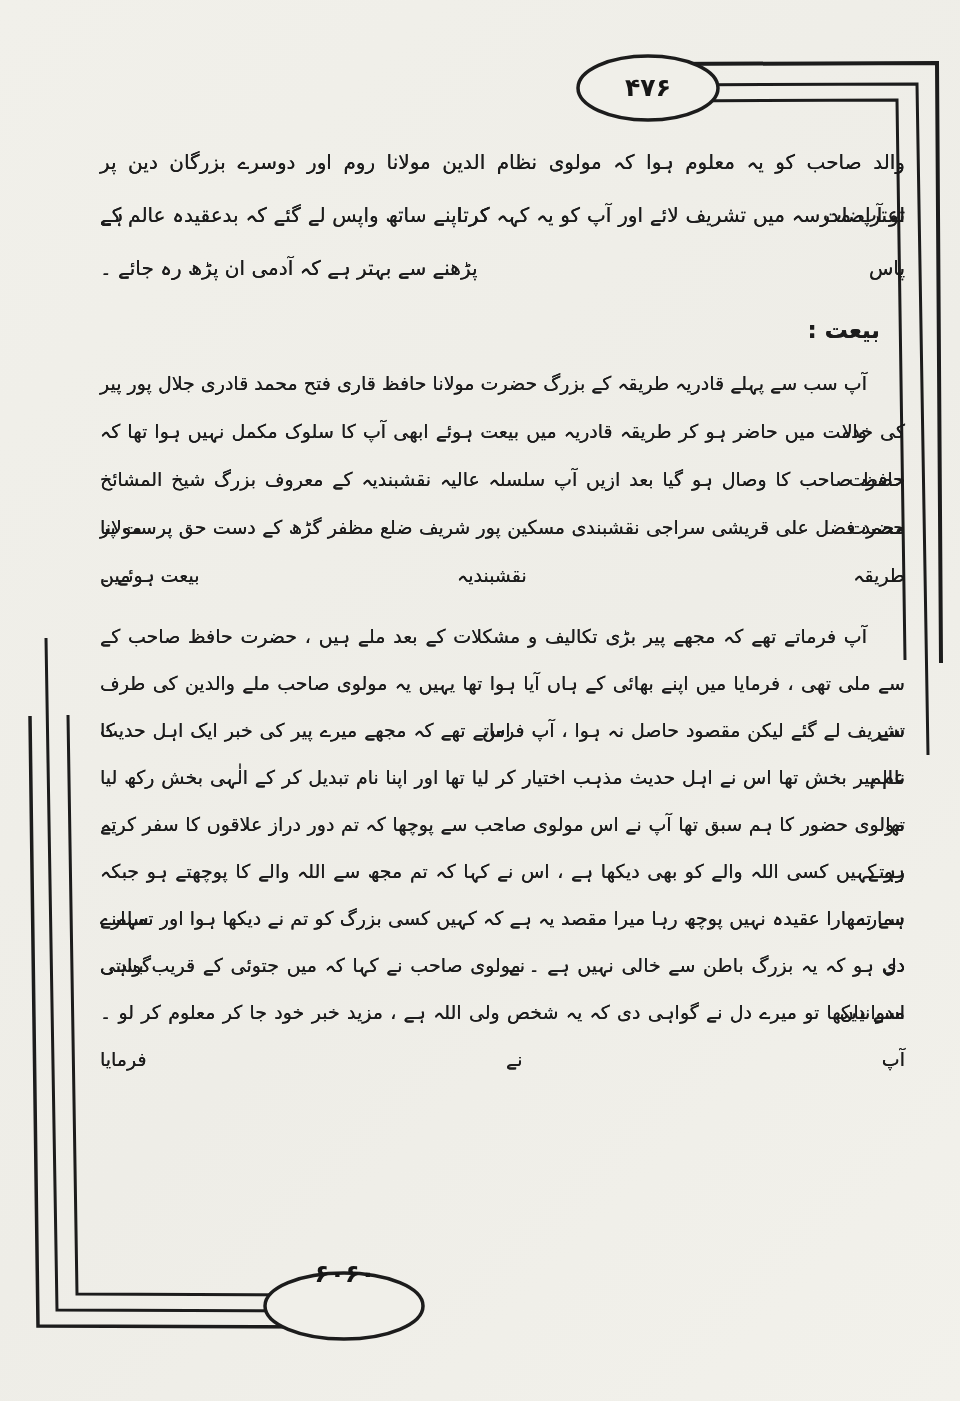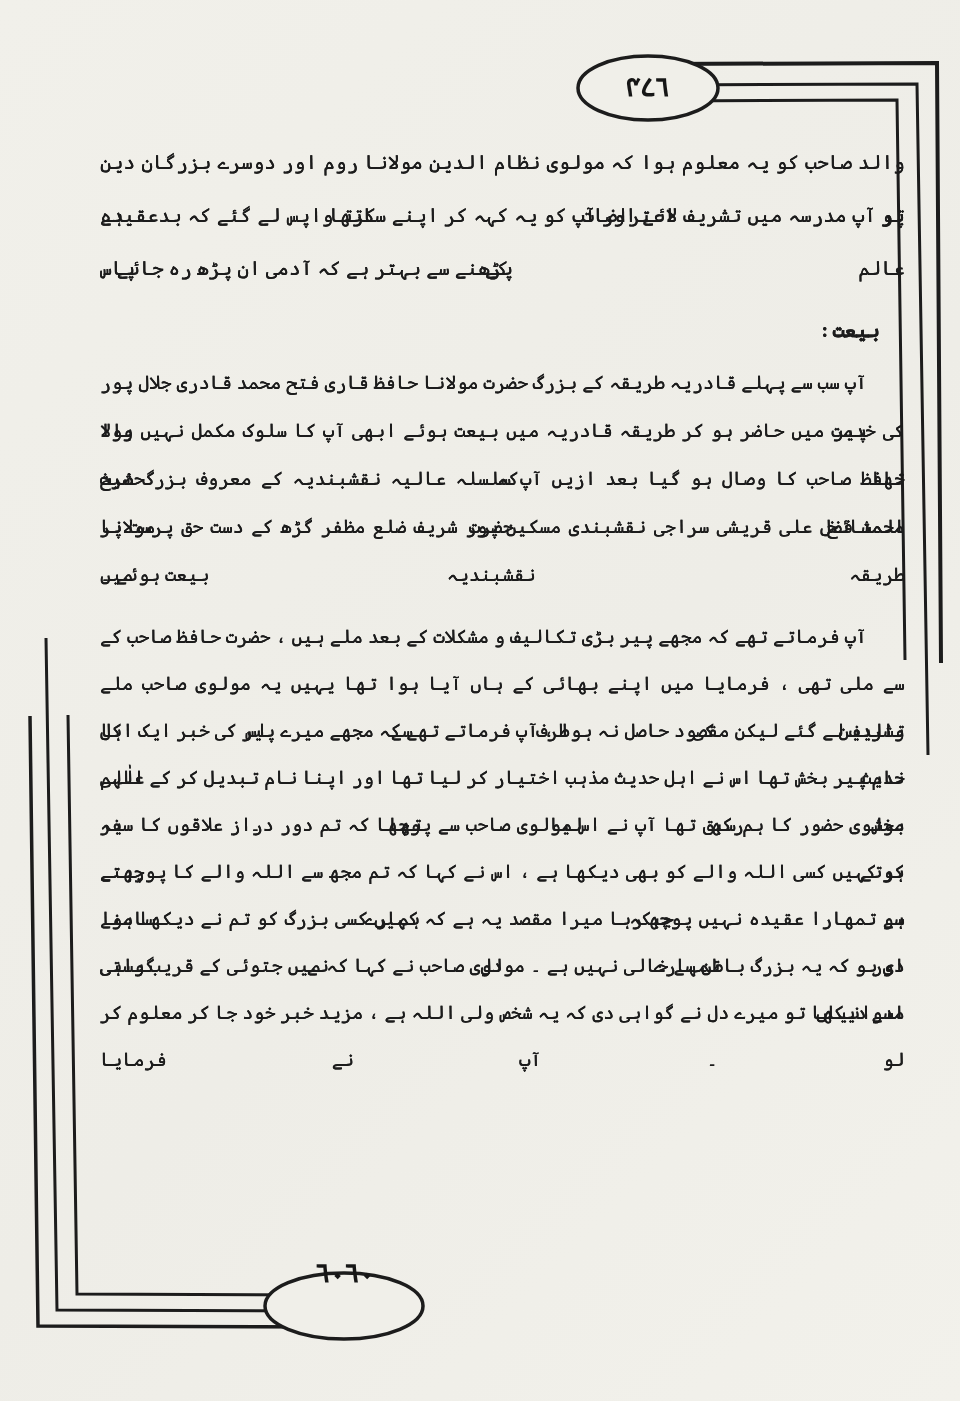--- a/index.html
+++ b/index.html
@@ -1,21 +1,21 @@
 <!DOCTYPE html>
 <html lang="ur"><head>
 <meta charset="utf-8">
 <style>
   html,body{margin:0;padding:0;}
   body{
     width:960px;height:1401px;position:relative;overflow:hidden;
     background:linear-gradient(135deg,#f1f0ea 0%,#eeede7 55%,#f2f1eb 100%);
     font-family:"DejaVu Sans",sans-serif;color:#1c1c1c;
   }
-  .page{position:absolute;inset:0;font-family:Liberation Serif, serif;}
+  .page{position:absolute;inset:0;}
   svg.frame{position:absolute;top:0;left:0;pointer-events:none;}
   .pagenum{
     position:absolute;text-align:center;font-size:25px;font-weight:bold;
     letter-spacing:5px;color:#161616;direction:ltr;
   }
   .pagenum.top{left:578px;top:66px;width:140px;height:44px;line-height:44px;}
   .pagenum.bottom{left:266px;top:1252px;width:158px;height:44px;line-height:44px;}
   main.text{
     position:absolute;top:136px;right:55px;left:88px;direction:rtl;
     font-size:19px;text-shadow:0 0 .5px currentColor;
@@ -24,21 +24,21 @@
     text-align:justify;text-align-last:justify;
     white-space:normal;overflow:visible;margin-left:12px;
   }
   .line.end{text-align-last:left;}
   .line.indent{padding-right:38px;}
   .para.p1 .line{line-height:53px;height:53px;font-size:20px;}
   .para.p2 .line{line-height:48px;height:48px;}
   .para.p3 .line{line-height:47px;height:47px;}
   h2.heading{
     margin:14px 0 8px 0;padding-right:25px;height:42px;line-height:42px;
-    text-align:right;font-size:20px;font-weight:bold;text-shadow:0 0 .6px currentColor;
+    text-align:right;font-size:23px;font-weight:bold;text-shadow:0 0 .6px currentColor;
   }
   .para{margin:0;}
   .para.p2{margin-bottom:14px;}
 </style>
 </head>
 <body>
 
 <div class="page">
 
   <svg class="frame" width="960" height="1401" viewBox="0 0 960 1401">

